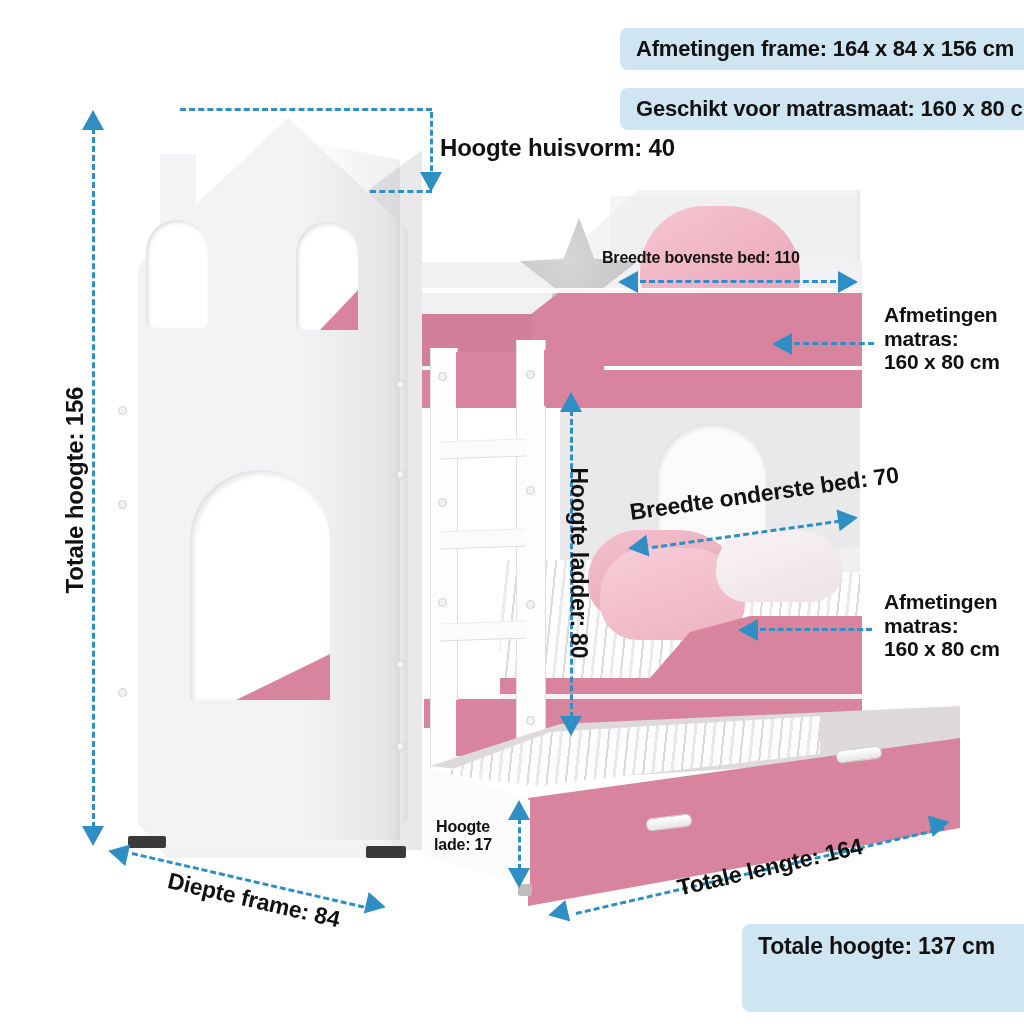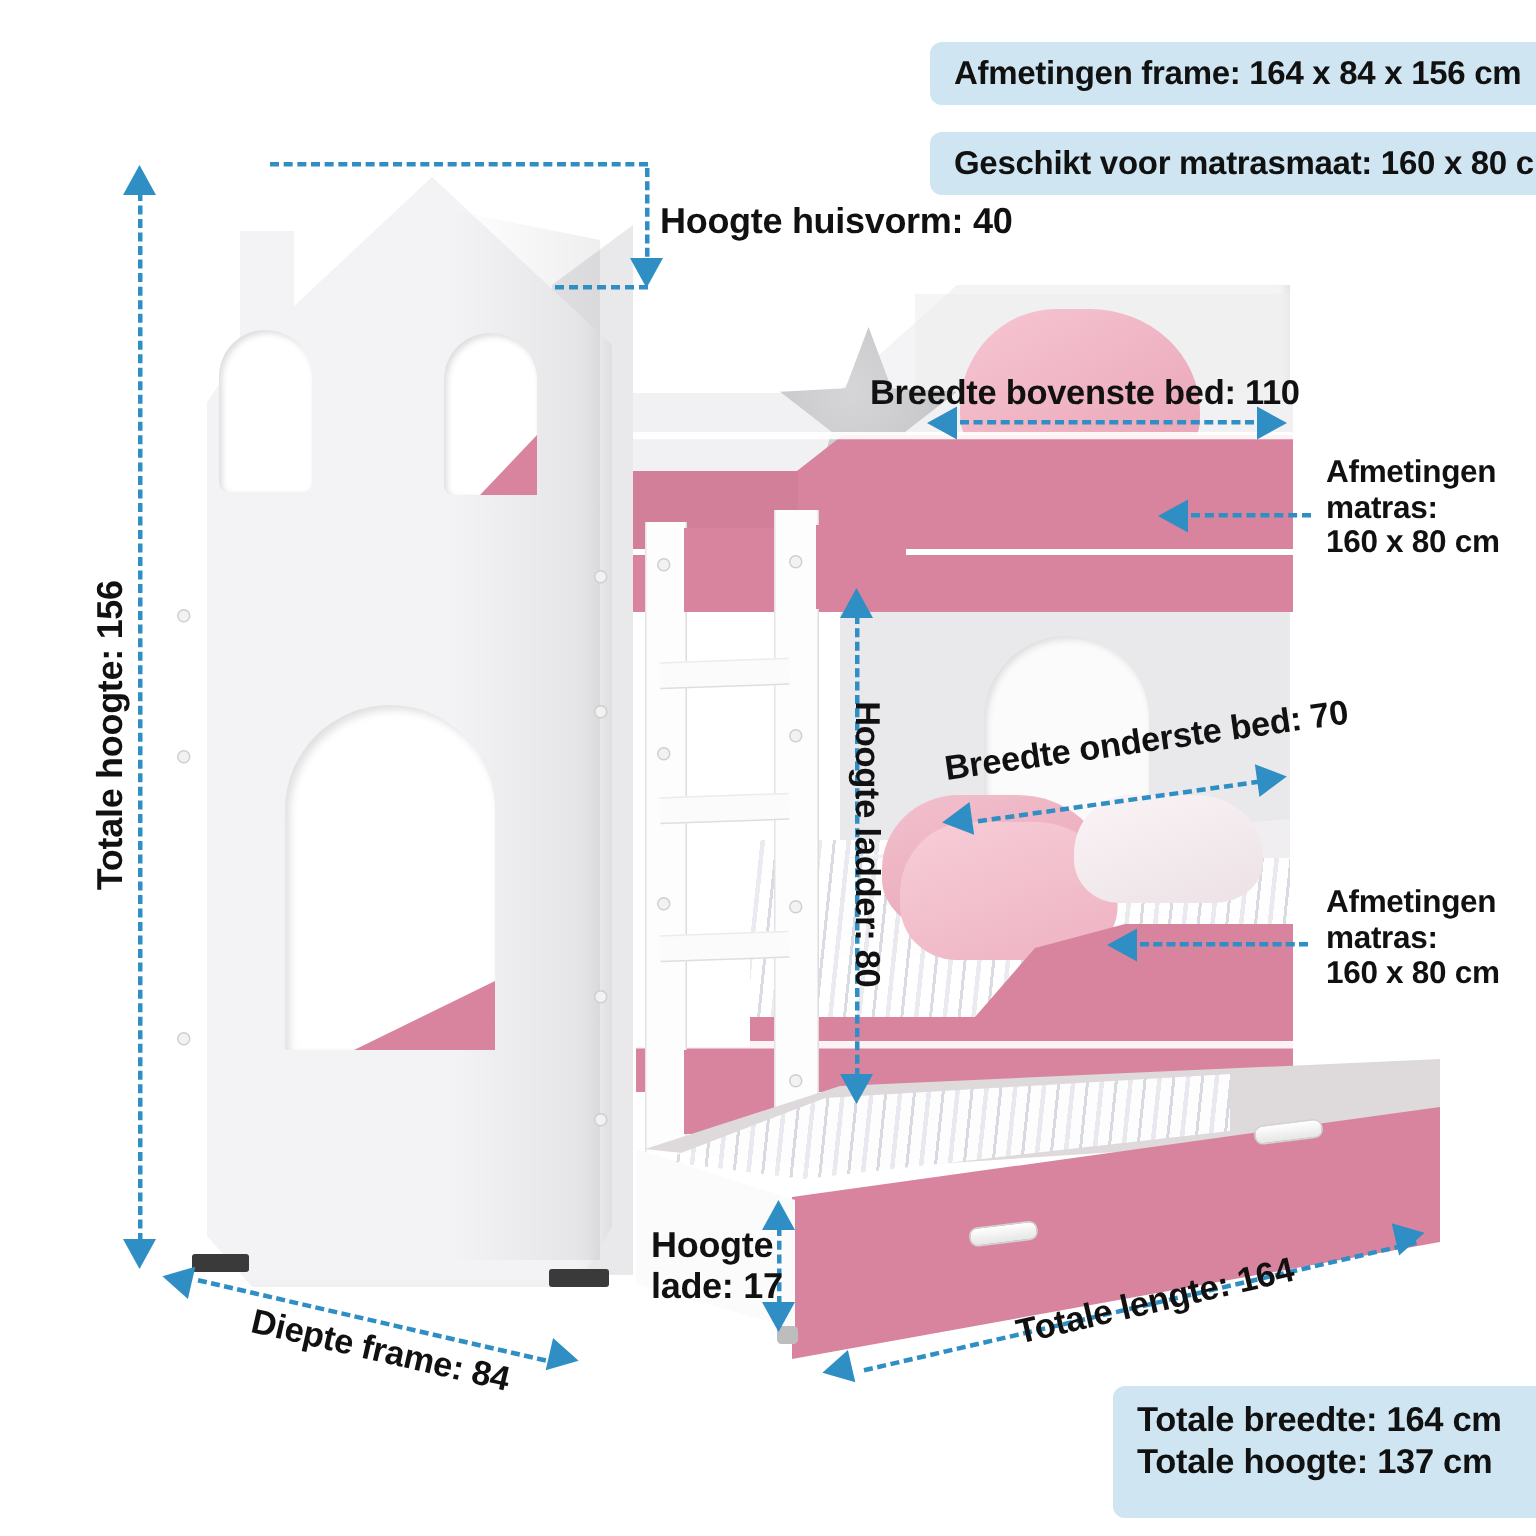--- a/index.html
+++ b/index.html
@@ -239,21 +239,21 @@
 
   <div class="dash-v" style="left:92px;top:128px;height:700px;"></div>
   <div class="arrow ar-up" style="left:82px;top:110px;"></div>
   <div class="arrow ar-down" style="left:82px;top:826px;"></div>
   <div class="lbl" style="left:-25px;top:480px;font-size:24px;width:200px;text-align:center;
               transform:rotate(-90deg);transform-origin:center center;">Totale hoogte: 156</div>
 
   <div class="dash-h" style="left:640px;top:280px;width:196px;"></div>
   <div class="arrow ar-left" style="left:618px;top:271px;"></div>
   <div class="arrow ar-right" style="left:838px;top:271px;"></div>
-  <div class="lbl" style="left:580px;top:249px;font-size:23px;">Breedte bovenste bed: 110</div>
+  <div class="lbl" style="left:602px;top:249px;font-size:16px;">Breedte bovenste bed: 110</div>
 
   <div class="dash-h" style="left:794px;top:342px;width:80px;"></div>
   <div class="arrow ar-left" style="left:772px;top:333px;"></div>
   <div class="lbl wrap" style="left:884px;top:303px;font-size:21px;width:140px;">
     <span>Afmetingen</span><br>
     <span>matras:</span><br>
     <span>160 x 80 cm</span>
   </div>
 
   <div class="dash-v" style="left:570px;top:410px;height:308px;"></div>
@@ -271,37 +271,36 @@
   <div class="arrow ar-left" style="left:738px;top:619px;"></div>
   <div class="lbl wrap" style="left:884px;top:590px;font-size:21px;width:140px;">
     <span>Afmetingen</span><br>
     <span>matras:</span><br>
     <span>160 x 80 cm</span>
   </div>
 
   <div class="dash-v" style="left:518px;top:818px;height:52px;"></div>
   <div class="arrow ar-up" style="left:508px;top:800px;"></div>
   <div class="arrow ar-down" style="left:508px;top:868px;"></div>
-  <div class="lbl" style="left:434px;top:818px;font-size:24px;text-align:left;line-height:1.12;">
+  <div class="lbl" style="left:434px;top:818px;font-size:16px;text-align:center;line-height:1.12;">
     <span>Hoogte</span><br>
     <span>lade: 17</span>
   </div>
 
   <div class="dash-rot" style="left:132px;top:852px;width:238px;transform:rotate(13deg);"></div>
   <div class="arrow ar-left arrow-rot" style="left:108px;top:842px;transform:rotate(13deg);"></div>
   <div class="arrow ar-right arrow-rot" style="left:366px;top:894px;transform:rotate(13deg);"></div>
   <div class="lbl" style="left:168px;top:868px;font-size:23px;transform:rotate(13deg);transform-origin:left center;">Diepte frame: 84</div>
 
   <div class="dash-rot" style="left:576px;top:912px;width:378px;transform:rotate(-13deg);"></div>
   <div class="arrow ar-left arrow-rot" style="left:548px;top:902px;transform:rotate(-13deg);"></div>
   <div class="arrow ar-right arrow-rot" style="left:930px;top:813px;transform:rotate(-13deg);"></div>
   <div class="lbl" style="left:678px;top:876px;font-size:23px;transform:rotate(-13deg);transform-origin:left center;">Totale lengte: 164</div>
 
   <div class="badge" style="left:620px;top:28px;height:42px;font-size:22px;">Afmetingen frame: 164 x 84 x 156 cm</div>
 
   <div class="badge" style="left:620px;top:88px;height:42px;font-size:22px;">Geschikt voor matrasmaat: 160 x 80 cm</div>
 
   <div class="badge multiline" style="left:742px;top:924px;width:262px;height:72px;font-size:23px;">
-    <div>Totale breedte: 164 cm</div>
     <div>Totale hoogte: 137 cm</div>
   </div>
 
 </div>
 
 </body></html>

